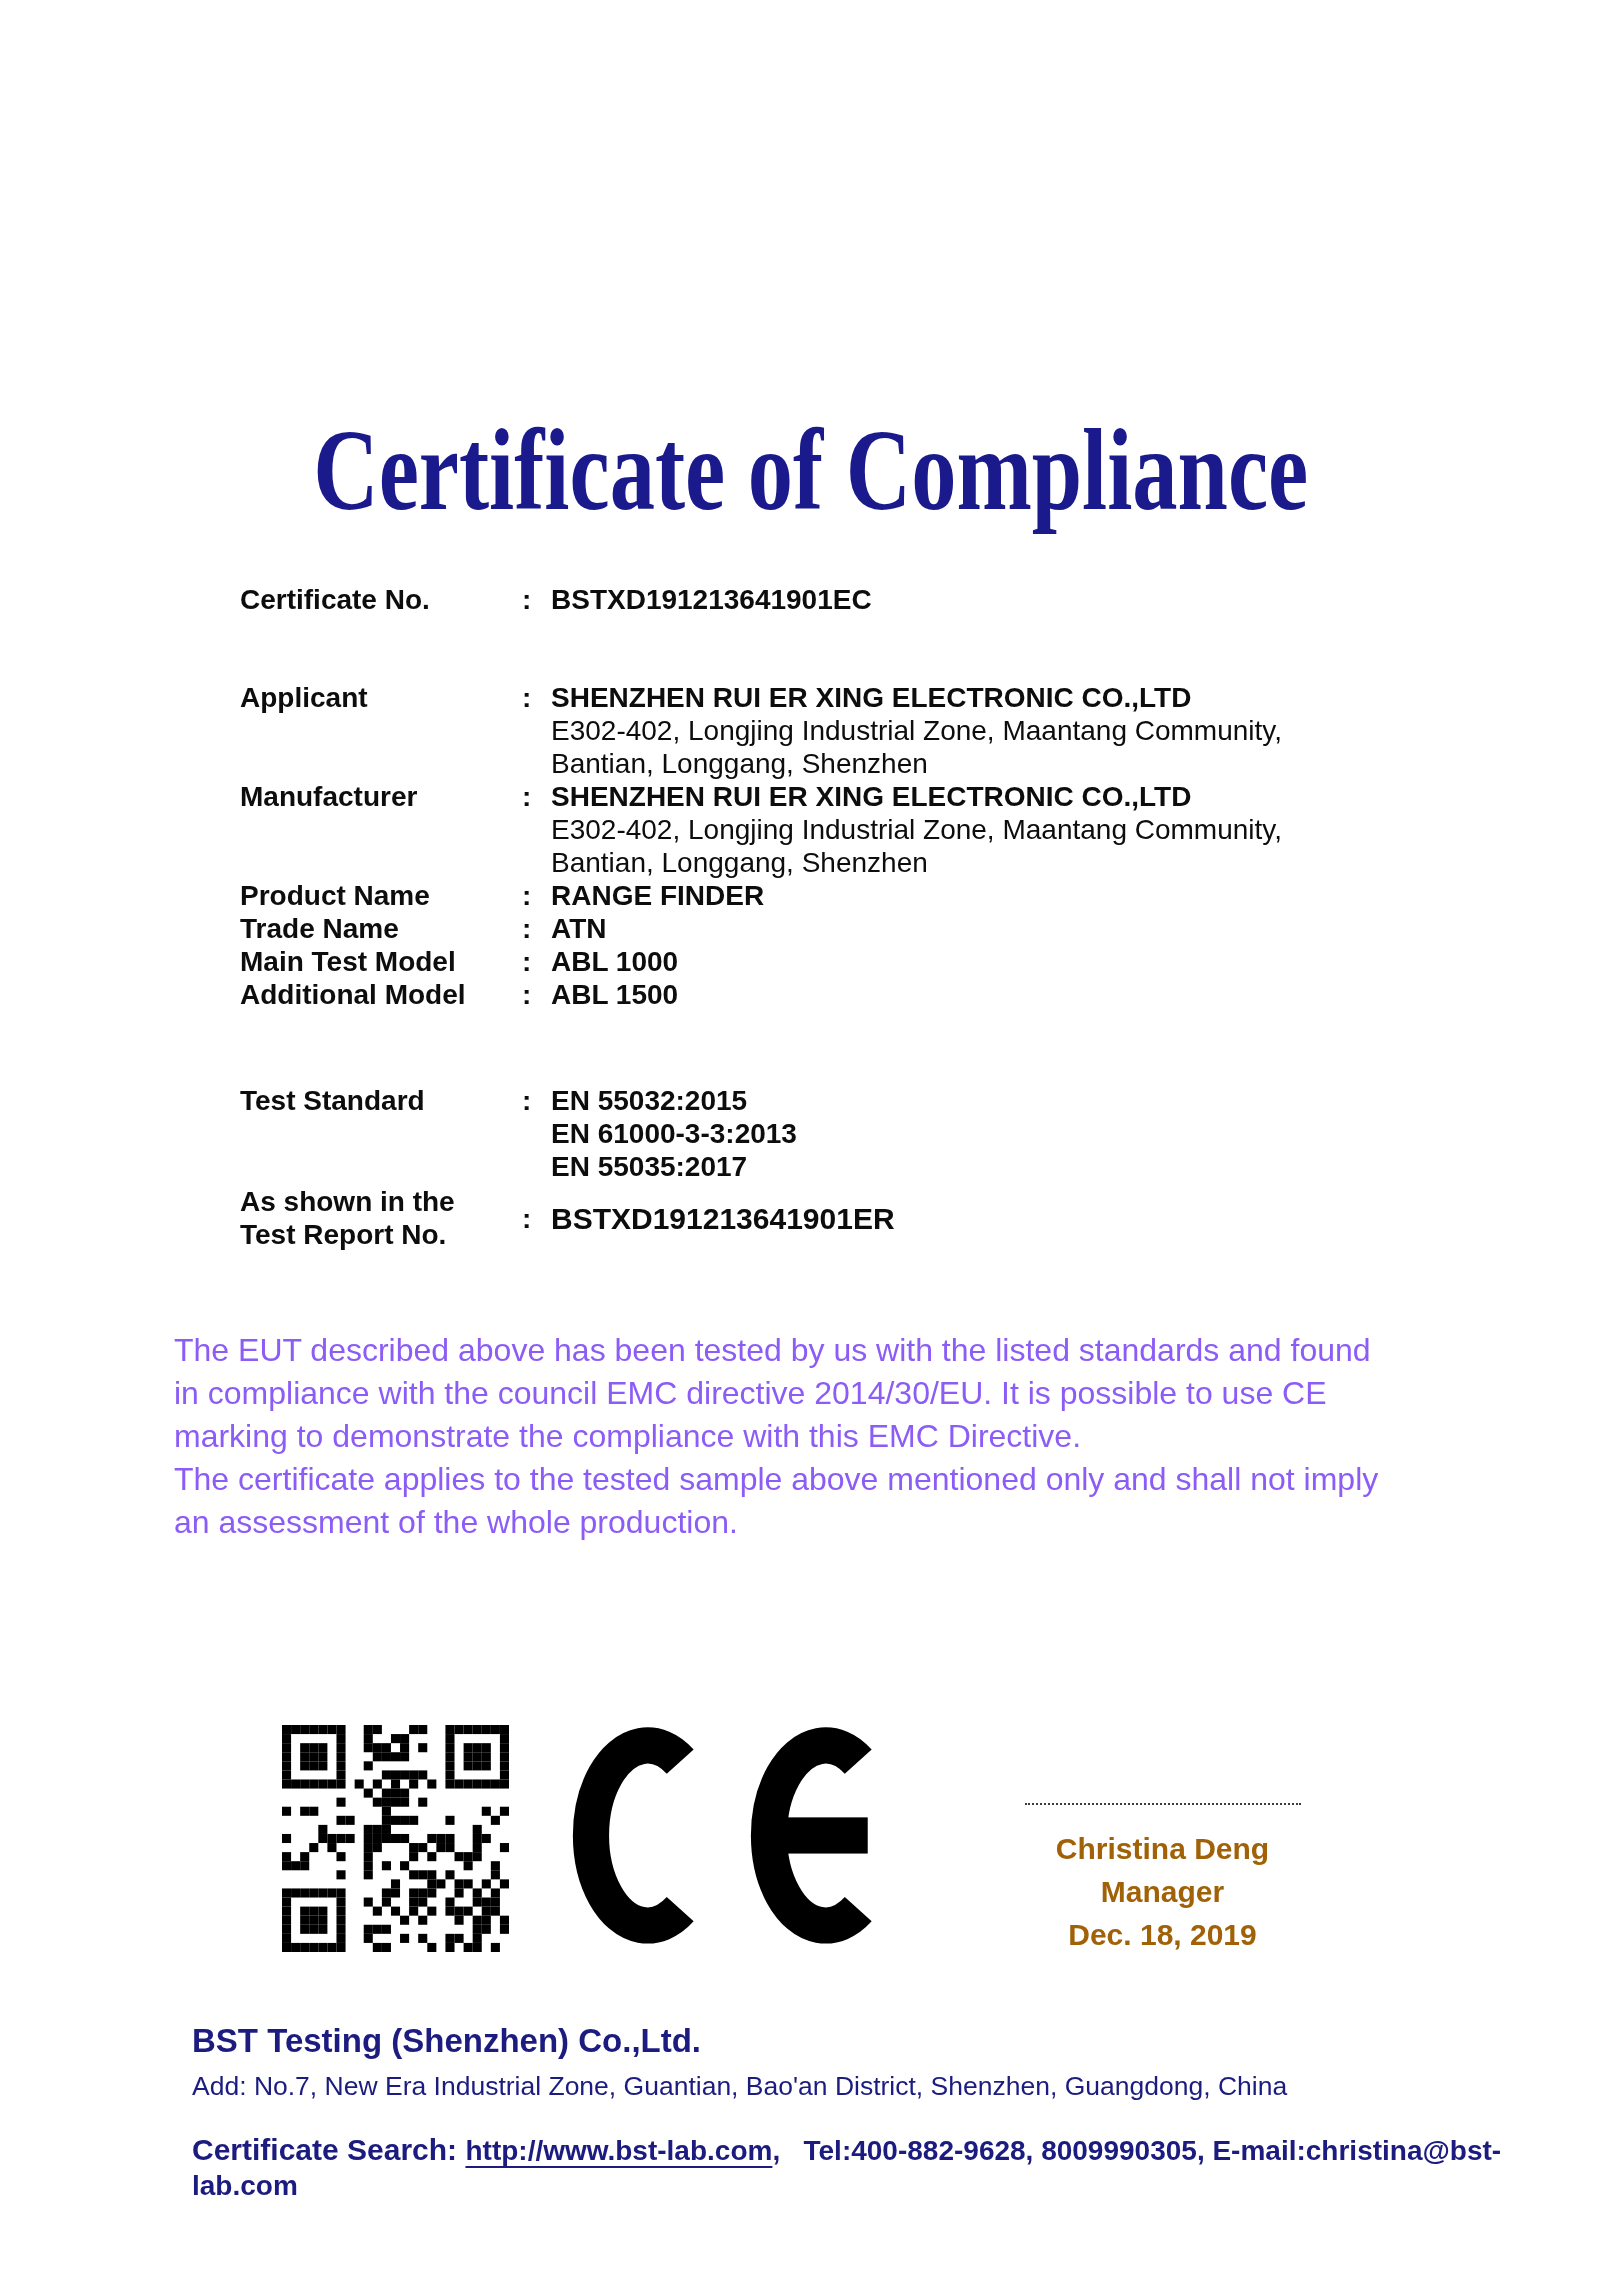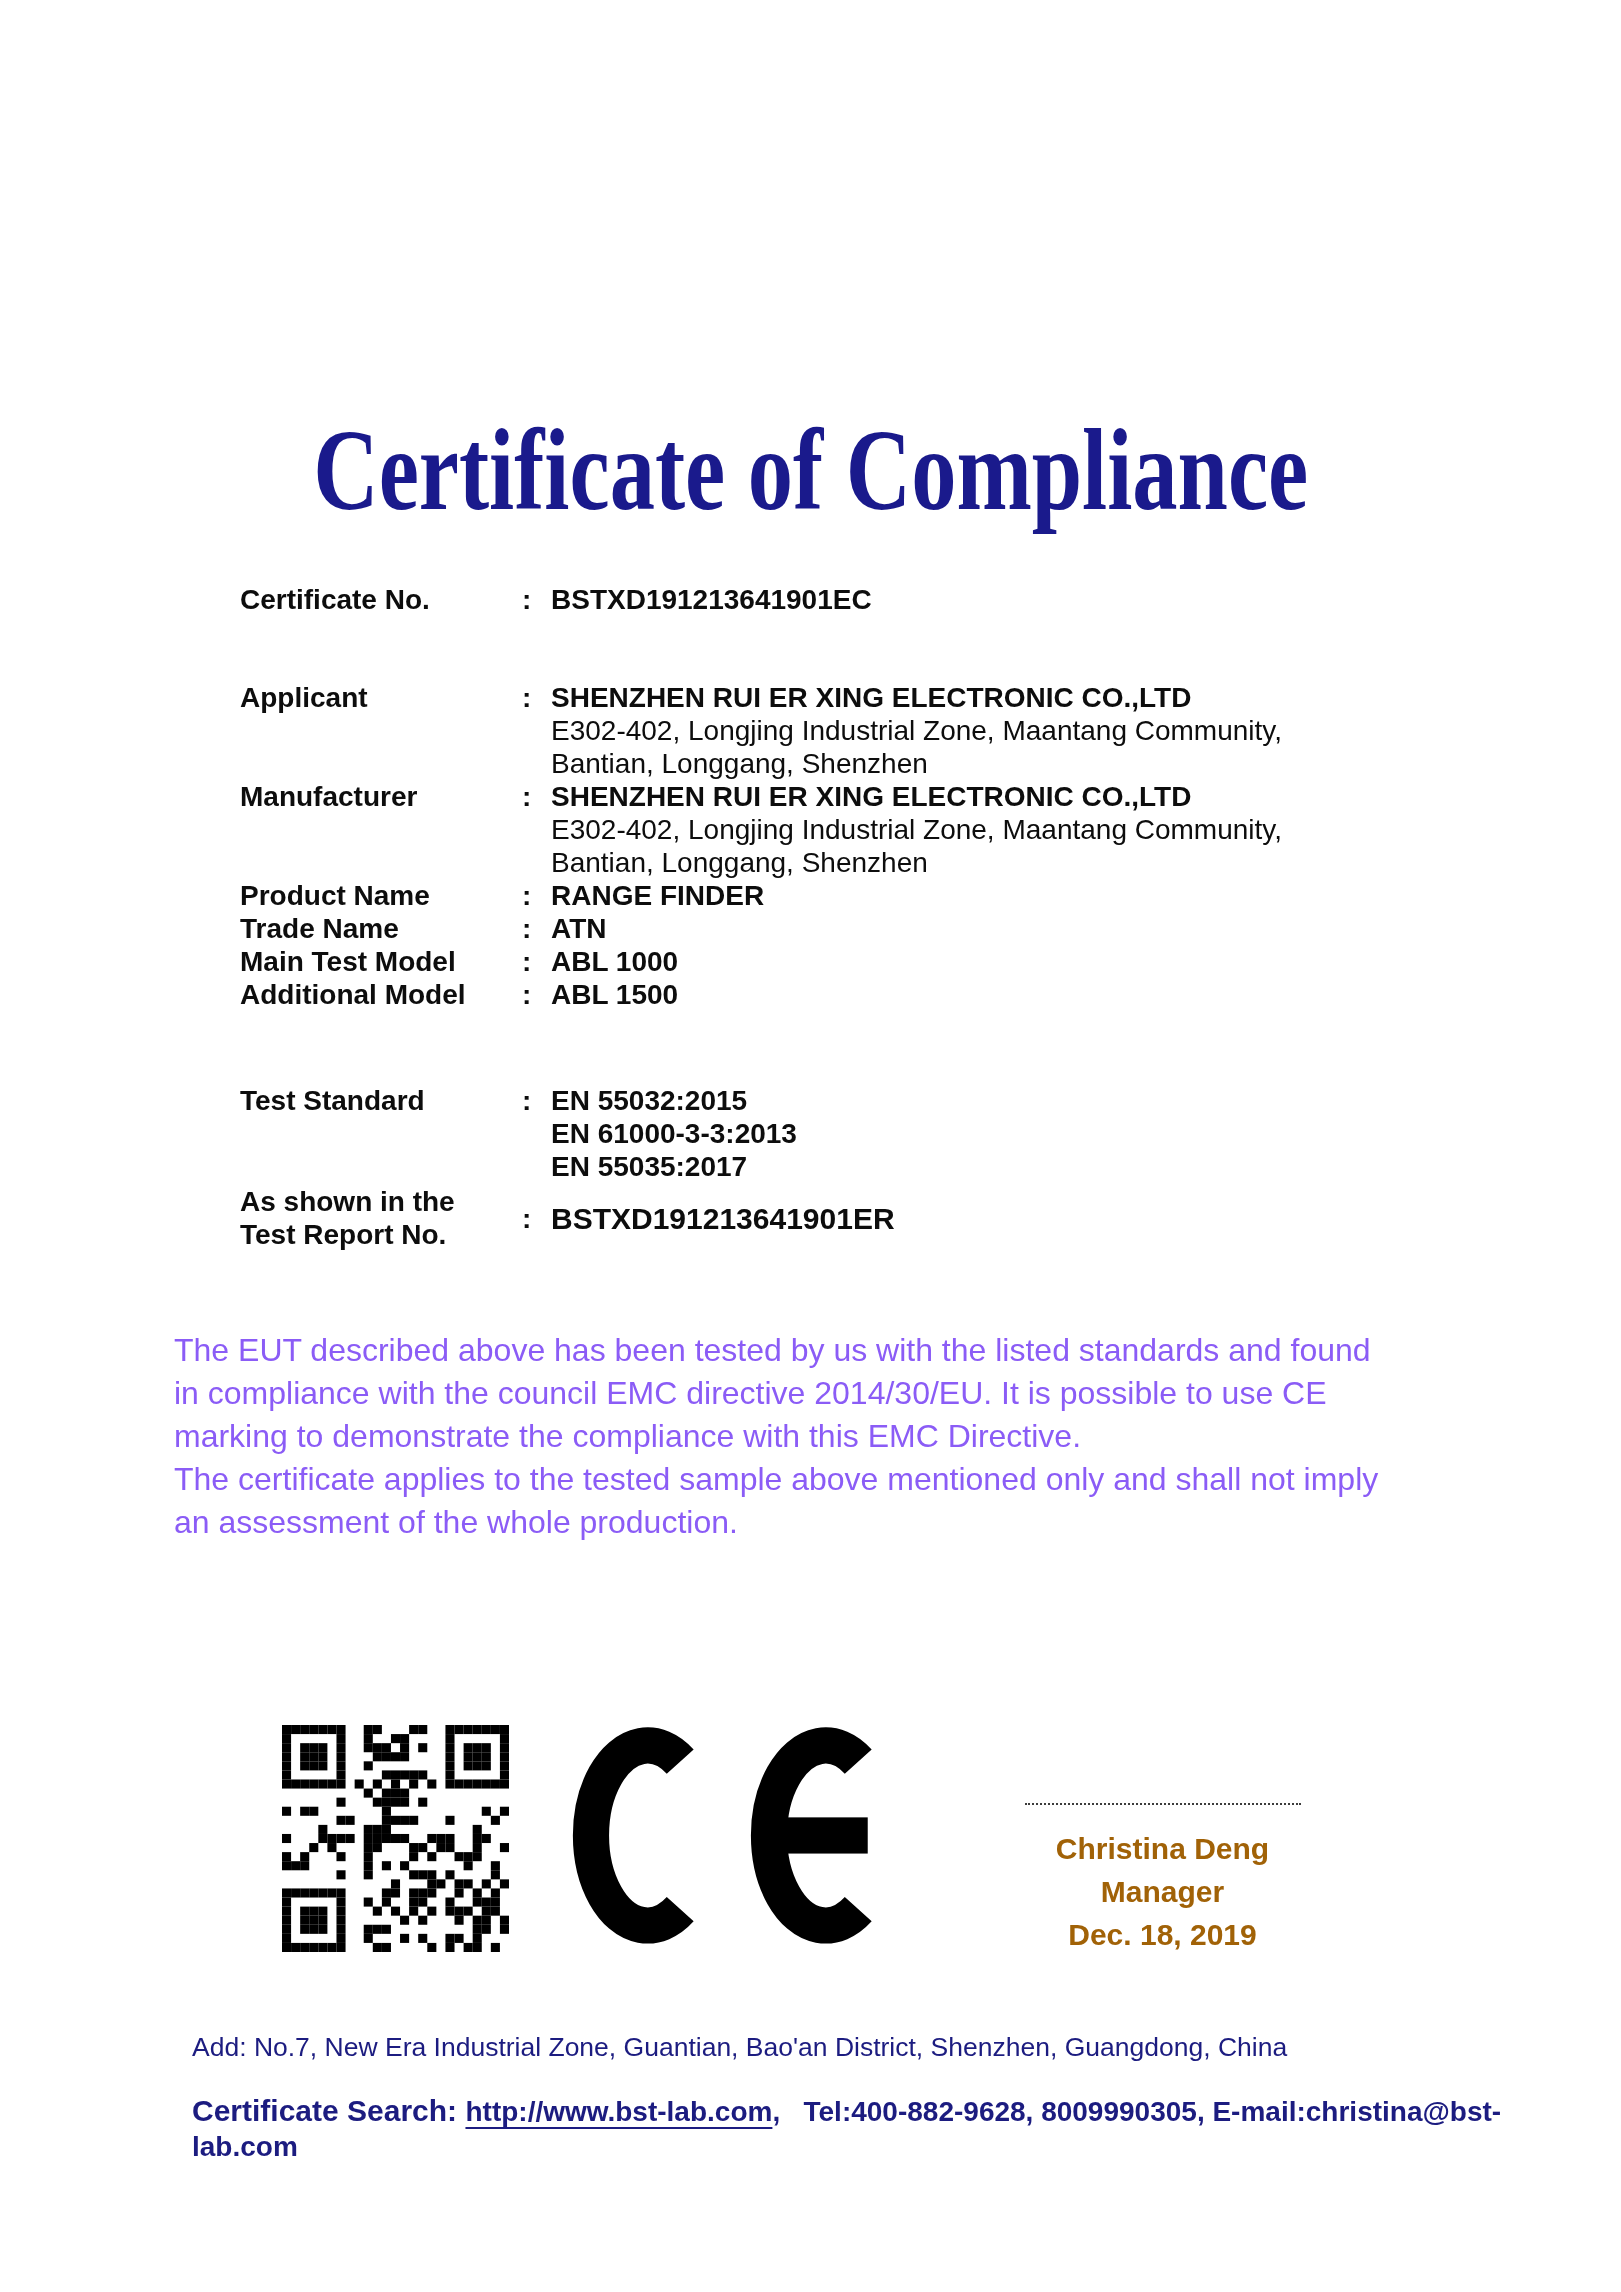--- a/index.html
+++ b/index.html
@@ -435,18 +435,19 @@
 
   <div class="dotline"></div>
 
   <div class="sig">
     <div>Christina Deng</div>
     <div>Manager</div>
     <div>Dec. 18, 2019</div>
   </div>
 
   <div class="footer">
+    <div class="f-company">BST Testing (Shenzhen) Co.,Ltd.</div>
     <div class="f-address">Add: No.7, New Era Industrial Zone, Guantian, Bao'an District, Shenzhen, Guangdong, China</div>
     <div class="f-search"><span class="lbl">Certificate Search: </span><span class="url">http://www.bst-lab.com</span><span>,   Tel:400-882-9628, 8009990305, E-mail:christina@bst-lab.com</span></div>
   </div>
 
 </div>
 
 
 </body></html>

